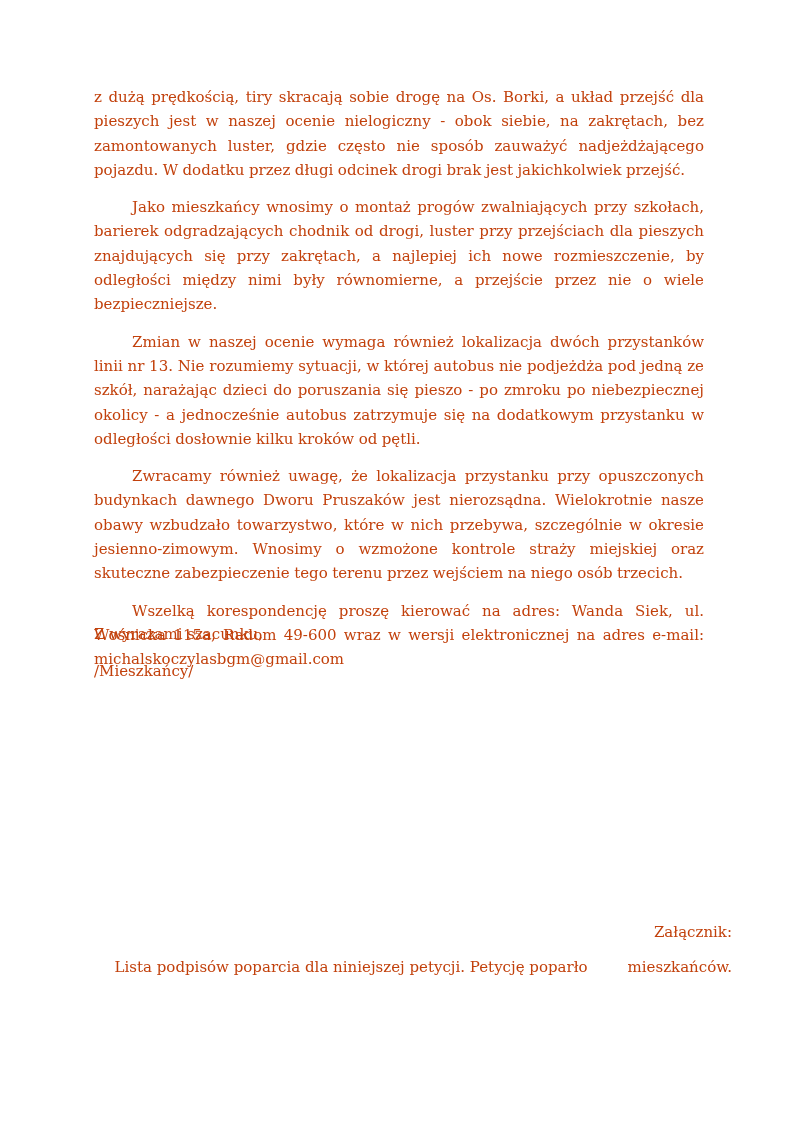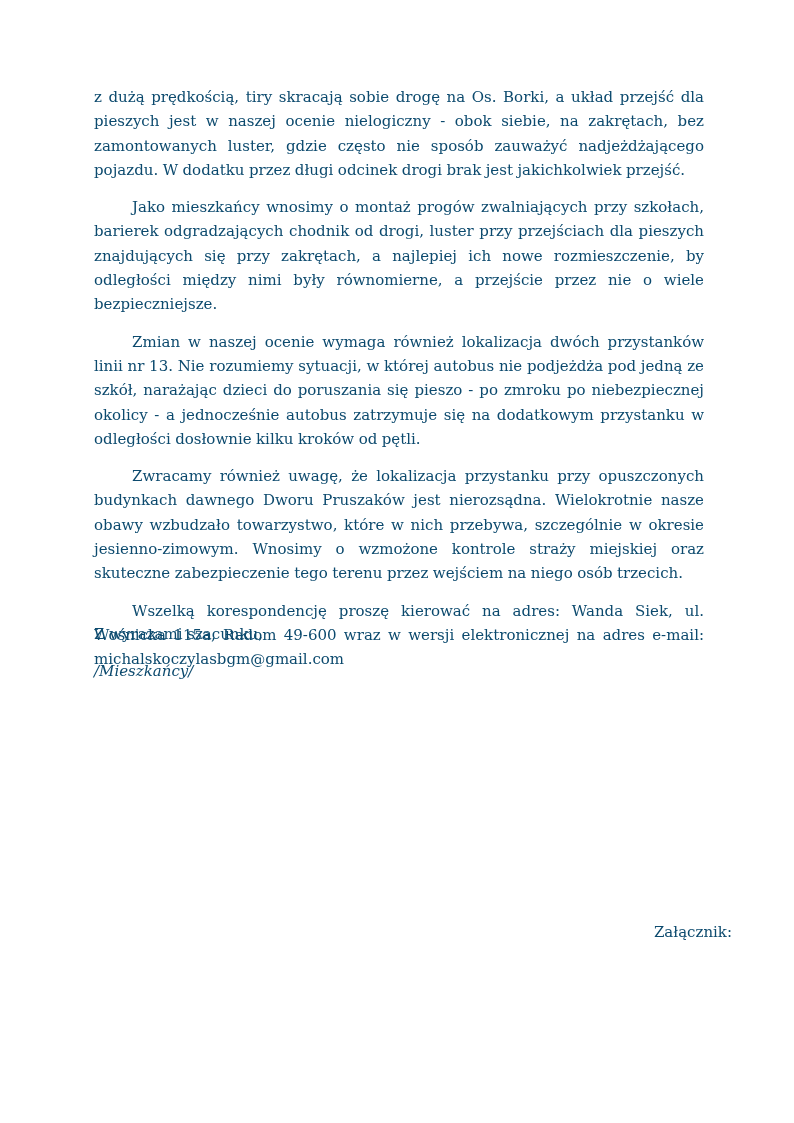--- a/index.html
+++ b/index.html
@@ -7,21 +7,21 @@
     margin: 0;
     padding: 0;
     background: #ffffff;
   }
   .page {
     position: relative;
     width: 794px;
     height: 1123px;
     background: #ffffff;
     font-family: "DejaVu Serif", serif;
-    color: #0c4a6e;
+    color: #c2410c;
     overflow: hidden;
   }
   .letter-body {
     position: absolute;
     left: 94px;
     top: 85px;
     width: 610px;
     font-size: 15px;
     line-height: 24.3px;
     text-align: justify;
@@ -39,21 +39,20 @@
     top: 622px;
     width: 610px;
     font-size: 15px;
     line-height: 24.3px;
     text-align: left;
   }
   .closing-block p {
     margin: 0 0 13px 0;
   }
   .closing-block p.signature {
-    font-style: italic;
     padding-right: 3px;
   }
   .attachment-block {
     position: absolute;
     left: 92px;
     top: 920px;
     width: 640px;
     font-size: 15px;
     line-height: 24.3px;
     text-align: right;
@@ -80,15 +79,16 @@
     <p class="indent">Wszelką korespondencję proszę kierować na adres: Wanda Siek, ul. Wośnicka 115a, Radom 49-600 wraz w wersji elektronicznej na adres e-mail: michalskoczylasbgm@gmail.com</p>
   </div>
 
   <div class="closing-block">
     <p>Z wyrazami szacunku,</p>
     <p class="signature">/Mieszkańcy/</p>
   </div>
 
   <div class="attachment-block">
     <p>Załącznik:</p>
+    <p><span>Lista podpisów poparcia dla niniejszej petycji. Petycję poparło</span><span class="blank-gap"></span><span>mieszkańców.</span></p>
   </div>
 
 </div>
 
 </body></html>

